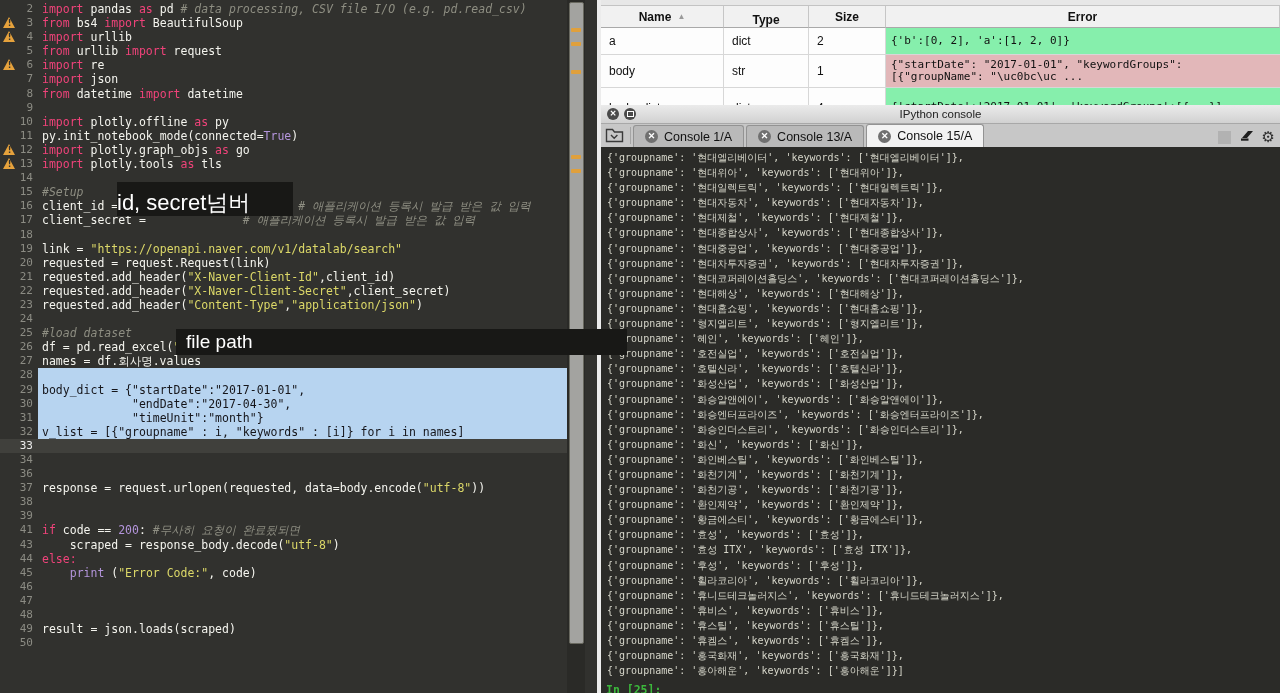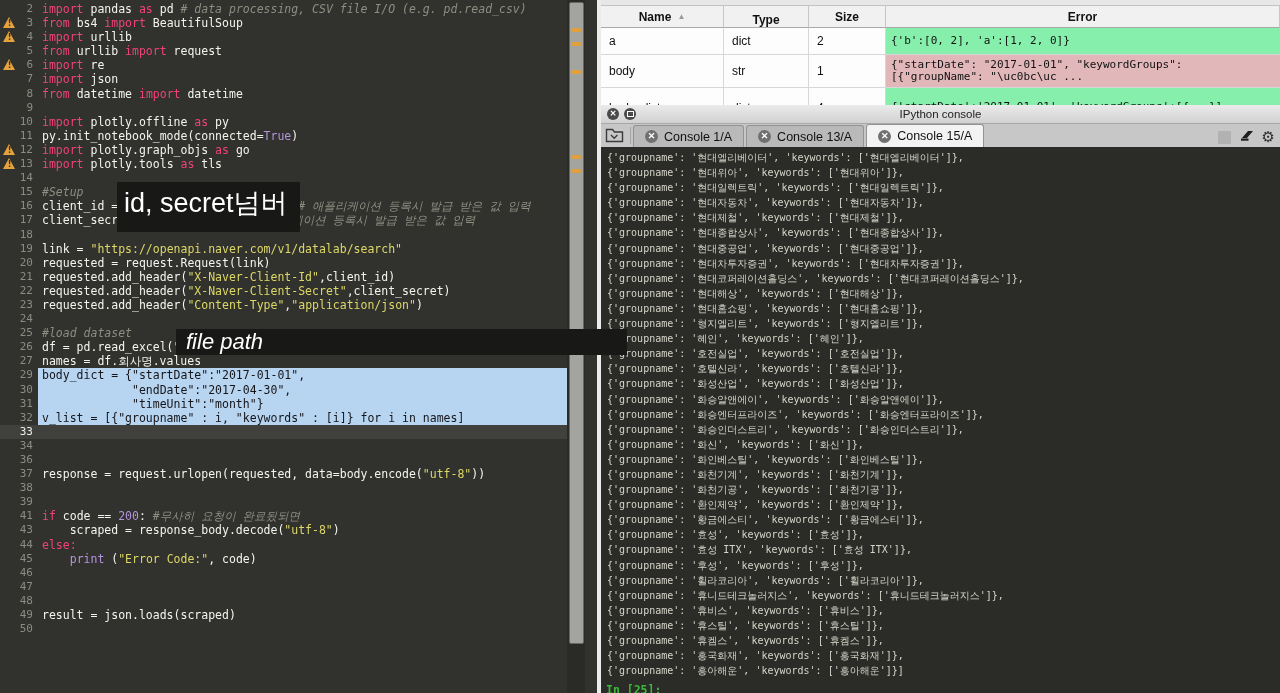--- a/index.html
+++ b/index.html
@@ -27,22 +27,22 @@
   .eline.cur{background:#40403c;}
   .eline.cur .num{color:#ececec;}
   
   #ed-scroll{position:absolute;left:567px;top:0;width:18px;height:693px;background:#2a2a27;}
   #ed-thumb{position:absolute;left:2px;top:2px;width:13px;height:640px;background:#a3a3a0;
             border:1px solid #68685f;border-radius:2px;}
   .mark{position:absolute;left:4px;width:10px;height:4px;background:#e0a03c;border-radius:1px;}
   
   .overlay{position:absolute;background:#181816;color:#fff;z-index:60;
            font-family:"Liberation Sans",sans-serif;}
-  #ov1{left:117px;top:182px;width:176px;height:50px;font-size:27px;line-height:42px;padding-left:7px;}
-  #ov2{left:176px;top:329px;width:441px;height:26px;font-size:22px;line-height:25px;padding-left:10px;font-style:italic;}
+  #ov1{left:117px;top:182px;width:176px;height:34px;font-size:22px;line-height:42px;}
+  #ov2{left:176px;top:329px;width:441px;height:26px;font-size:19px;line-height:25px;padding-left:10px;}
   
   #splitter{position:absolute;left:597px;top:0;width:4px;height:693px;background:#ececec;z-index:5;}
   
   #rightpane{position:absolute;left:601px;top:0;width:679px;height:693px;background:#fff;}
   
   #varexp{position:absolute;left:0;top:0;width:679px;height:105px;background:#fdfdfd;overflow:hidden;
           font-family:"Liberation Sans",sans-serif;}
   .vx-top{height:5px;background:#e7e7e7;border-bottom:1px solid #c3c3c3;}
   #vx-header{display:flex;height:22px;}
   .vx-h{box-sizing:border-box;background:#f1f1f1;border-right:1px solid #c6c6c6;border-bottom:1px solid #a9a9a9;
@@ -257,20 +257,26 @@
           <div class="gut">
             <span class="num">26</span>
           </div>
           <div class="ecode"><span class="t-p">df = pd.read_excel(</span><span class="t-s">"</span></div>
         </div>
         <div class="eline">
           <div class="gut">
             <span class="num">27</span>
           </div>
           <div class="ecode"><span class="t-p">names = df.회사명.values</span></div>
+        </div>
+        <div class="eline sel">
+          <div class="gut">
+            <span class="num">28</span>
+          </div>
+          <div class="ecode"></div>
         </div>
         <div class="eline sel">
           <div class="gut">
             <span class="num">29</span>
           </div>
           <div class="ecode"><span class="t-p">body_dict = {"startDate":"2017-01-01",</span></div>
         </div>
         <div class="eline sel">
           <div class="gut">
             <span class="num">30</span>

